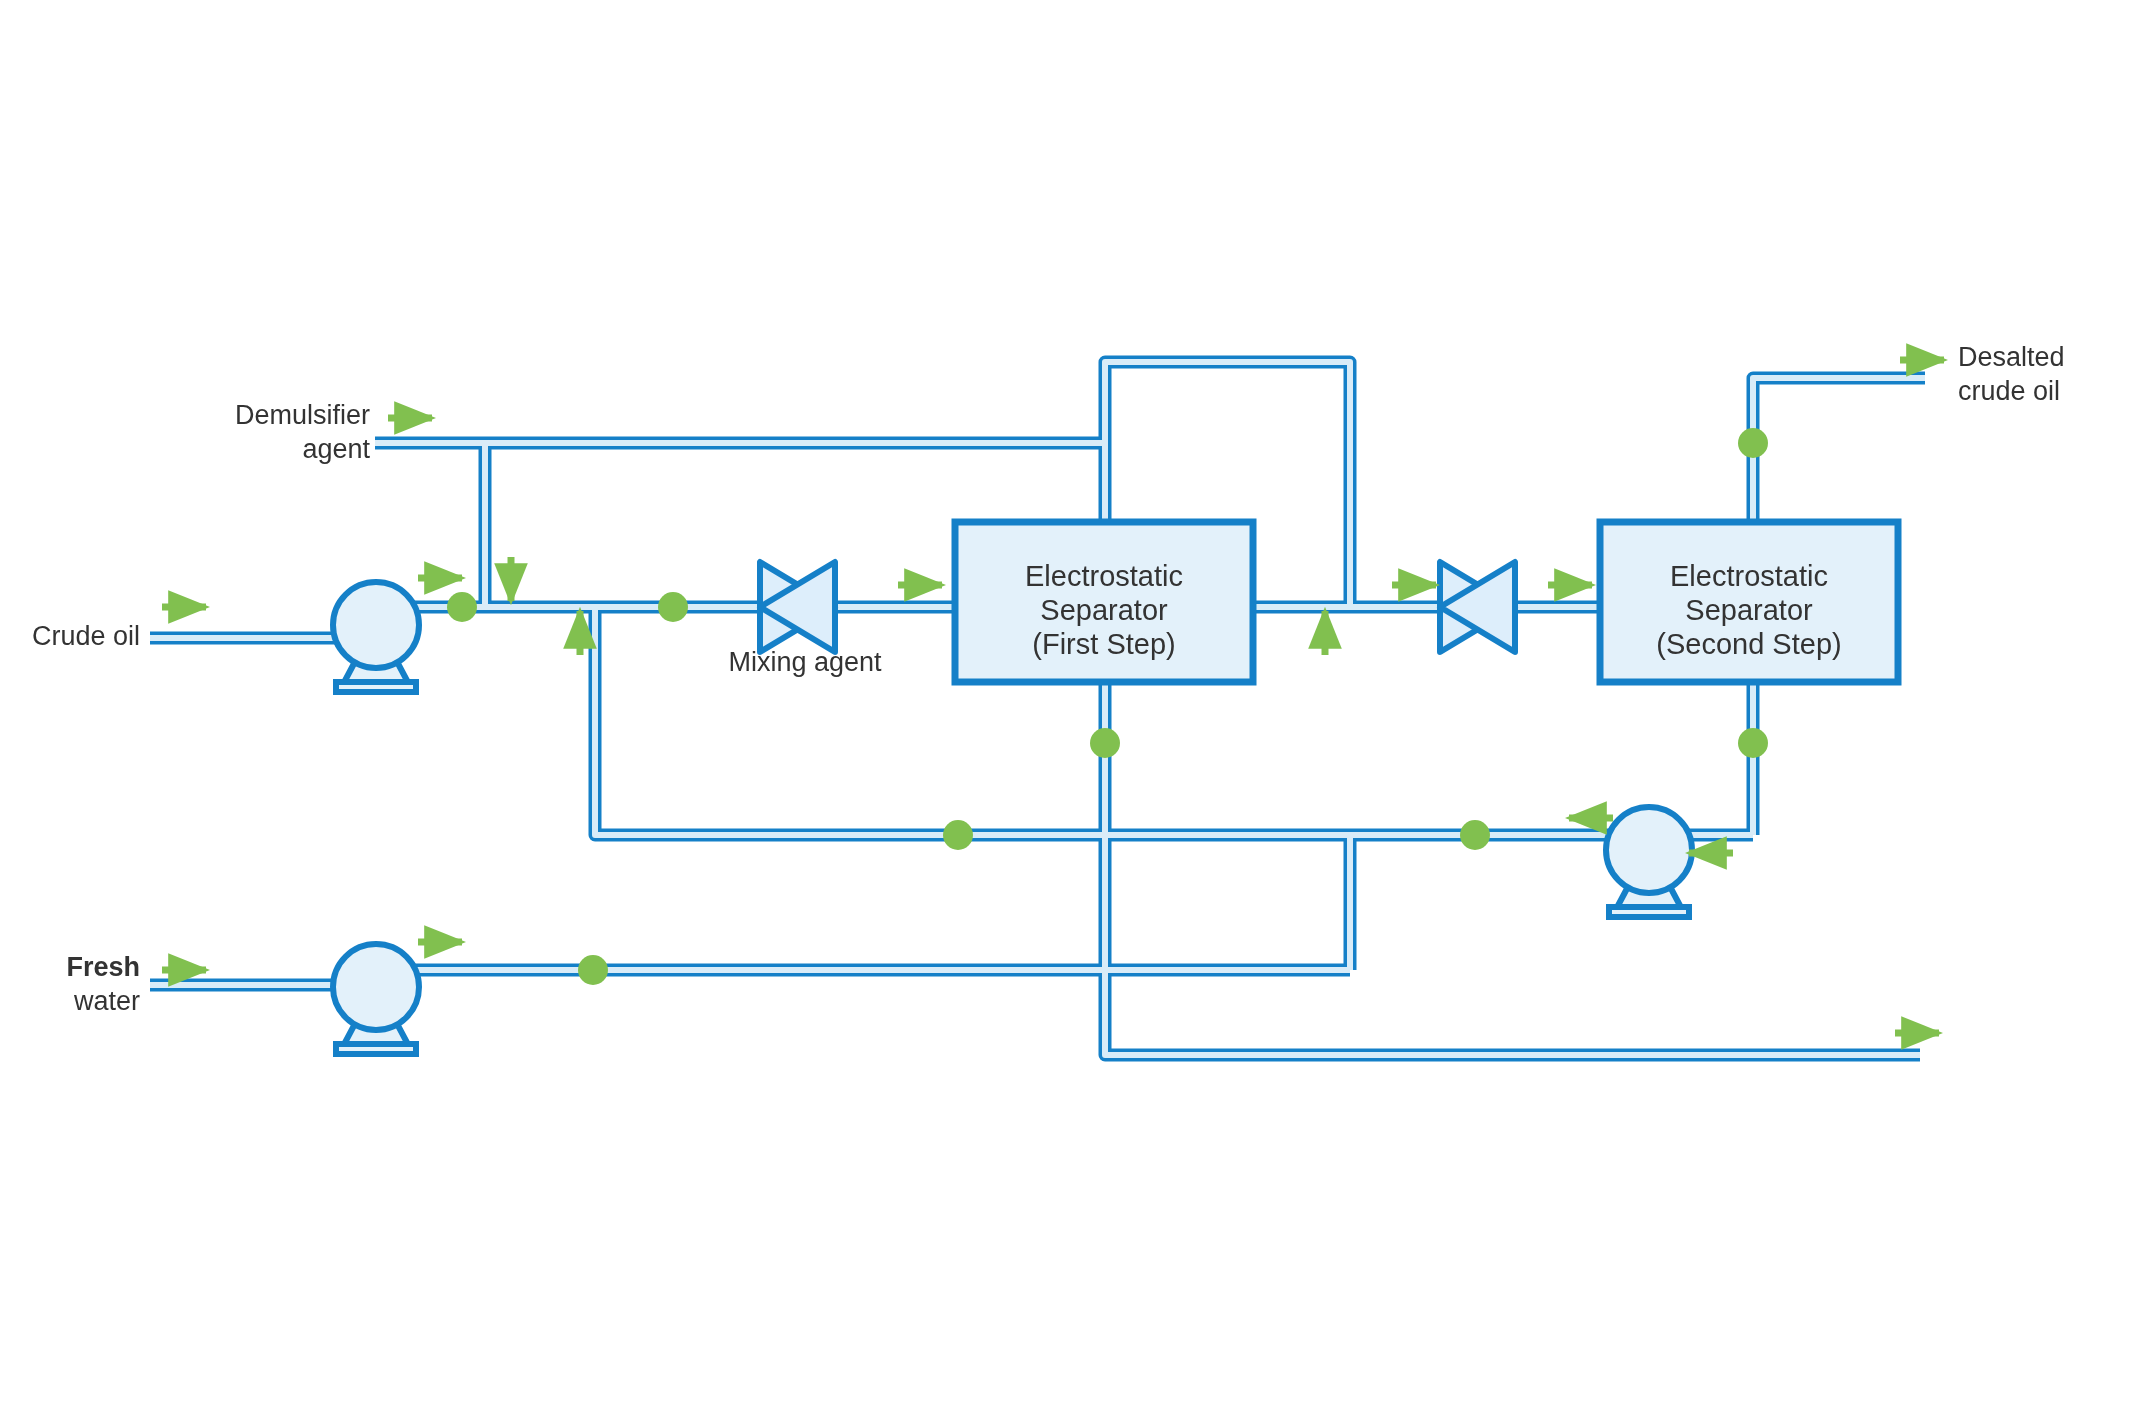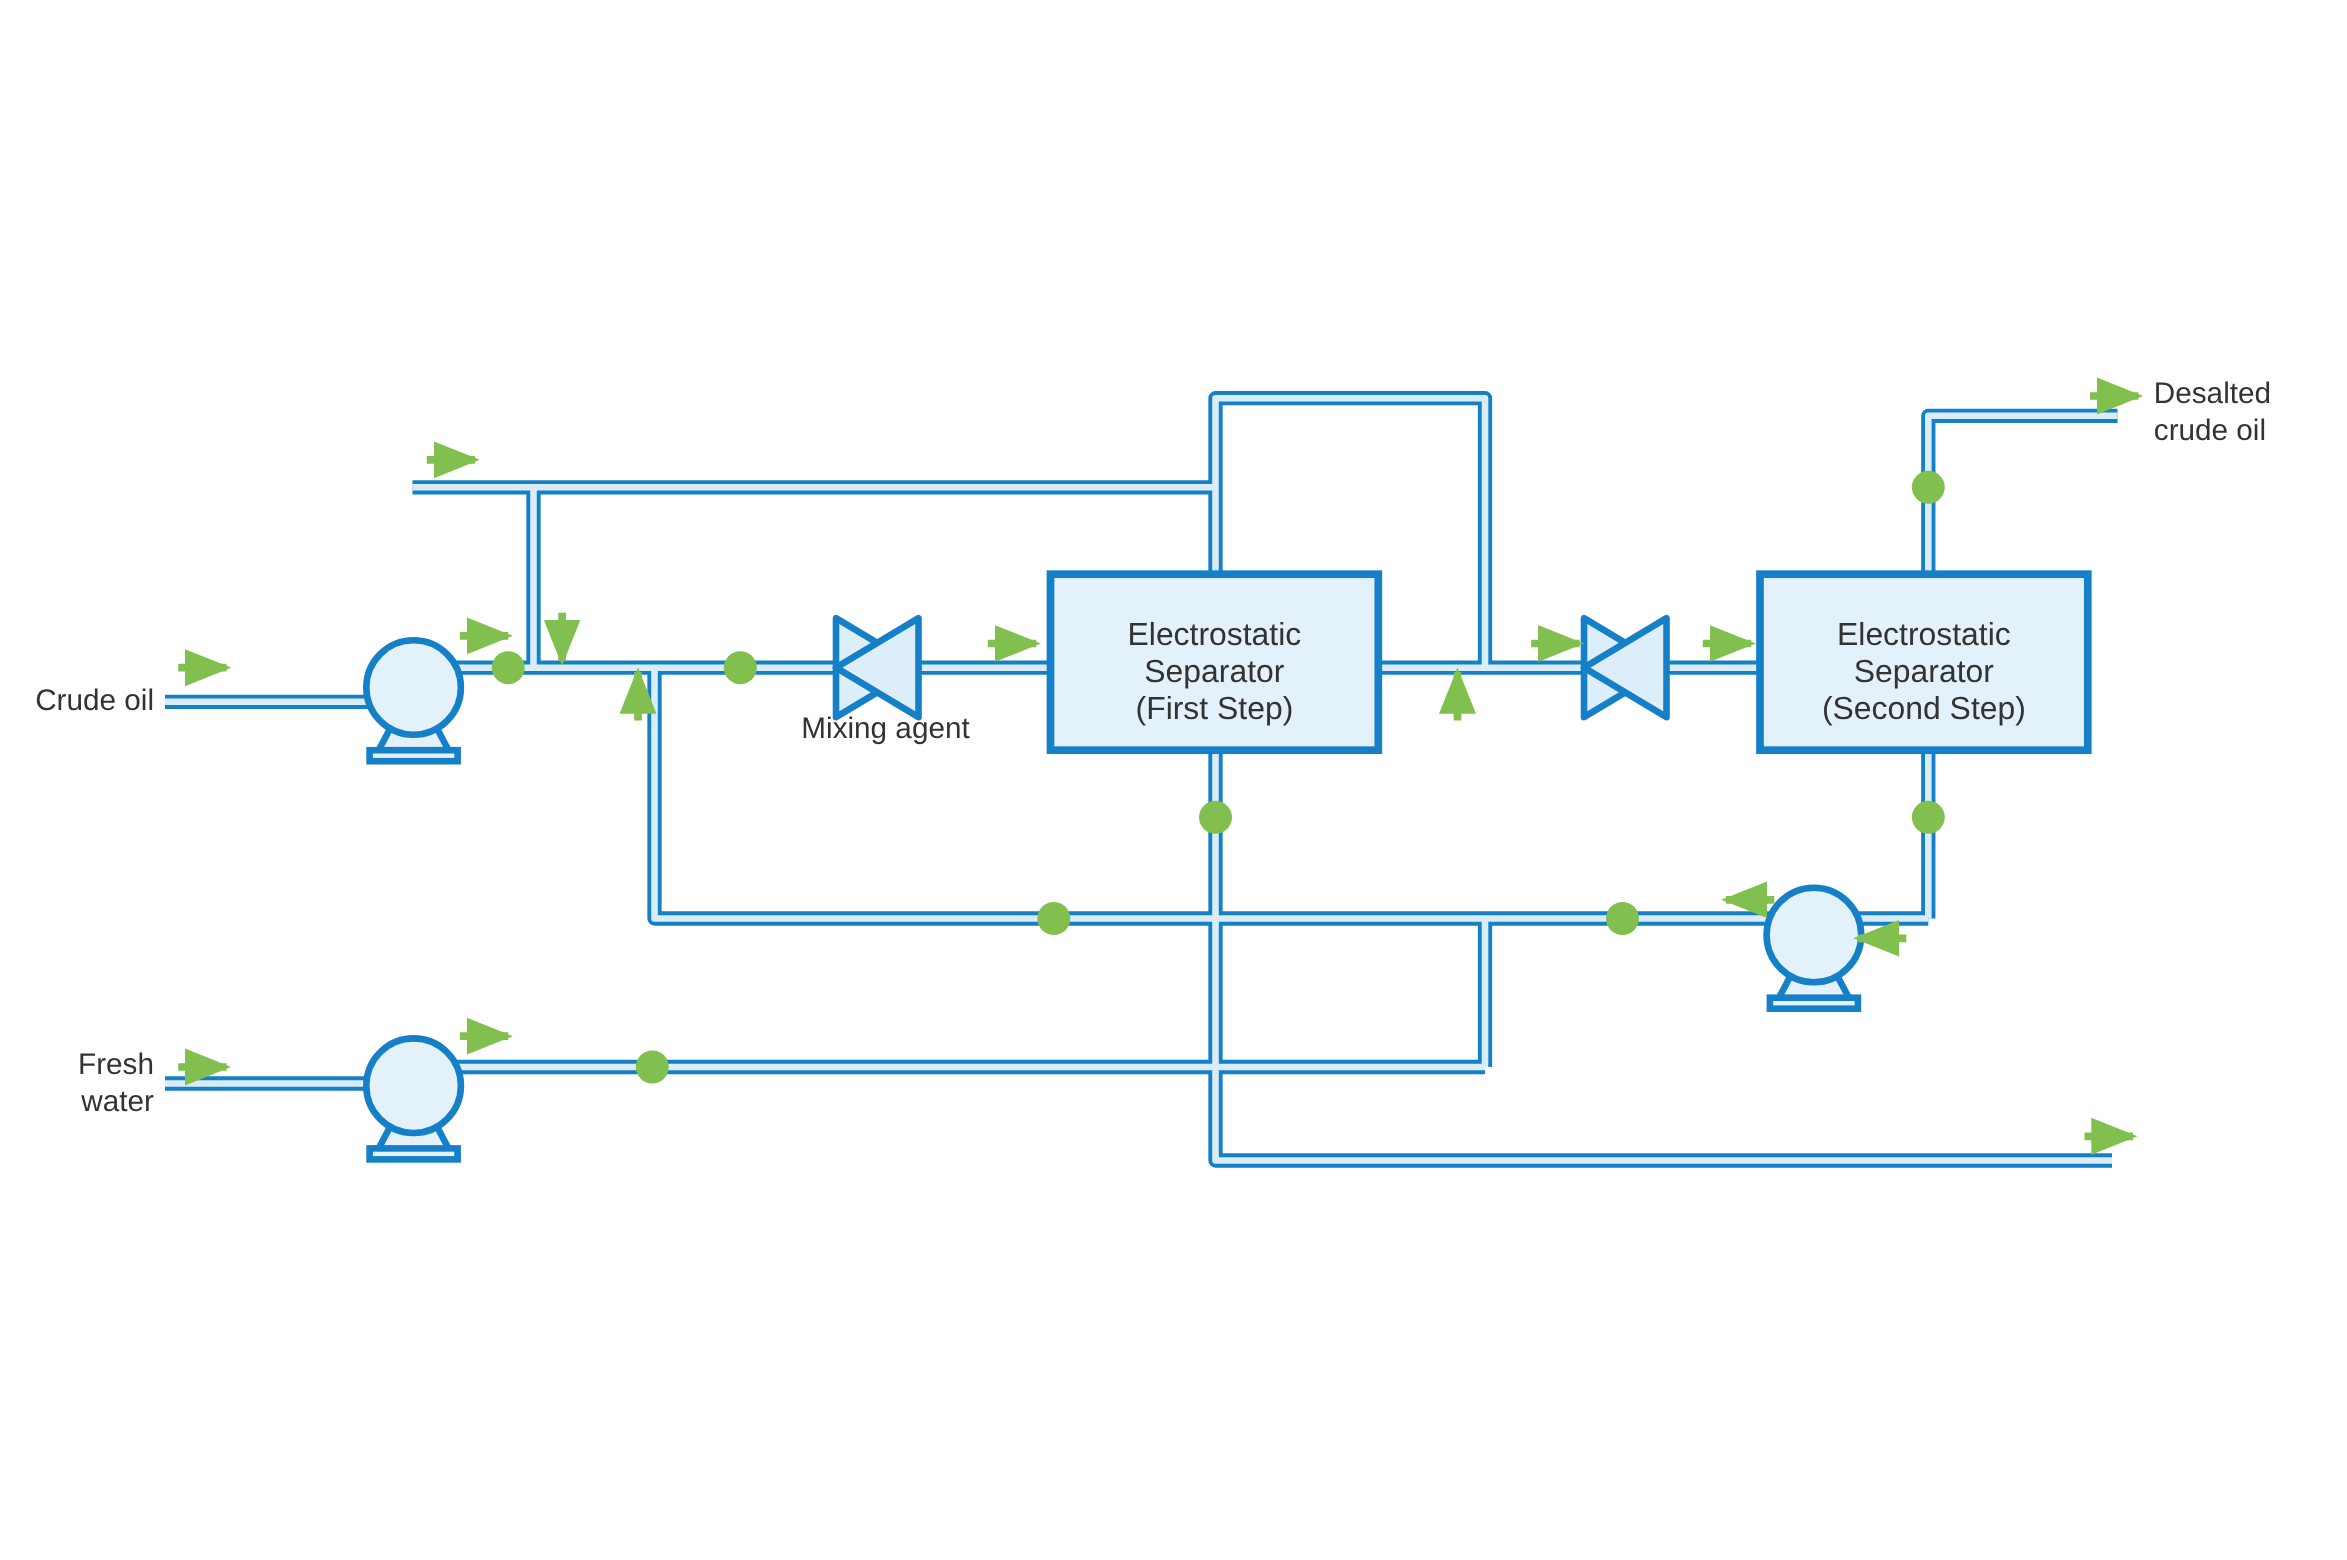--- a/index.html
+++ b/index.html
@@ -159,23 +159,27 @@
     <text class="boxtxt" x="1104" y="620" text-anchor="middle">Separator</text>
     <text class="boxtxt" x="1104" y="654" text-anchor="middle">(First Step)</text>
 
     <text class="boxtxt" x="1749" y="586" text-anchor="middle">Electrostatic</text>
     <text class="boxtxt" x="1749" y="620" text-anchor="middle">Separator</text>
     <text class="boxtxt" x="1749" y="654" text-anchor="middle">(Second Step)</text>
   </svg>
 
   <div class="lbl r" style="left:0px;top:619px;width:140px;">Crude oil</div>
 
+  <div style="position:absolute;left:130px;top:398px;width:240px;text-align:right;">
+    <div class="lbl" style="position:static;">Demulsifier</div>
+    <div class="lbl" style="position:static;">agent</div>
+  </div>
 
   <div style="position:absolute;left:0px;top:950px;width:140px;text-align:right;">
-    <div class="lbl" style="position:static;">Fresh</div>
+    <div class="lbl" style="position:static;font-weight:bold;">Fresh</div>
     <div class="lbl" style="position:static;">water</div>
   </div>
 
   <div class="lbl" style="left:715px;top:645px;width:180px;text-align:center;">Mixing agent</div>
 
   <div style="position:absolute;left:1958px;top:340px;width:180px;text-align:left;">
     <div class="lbl" style="position:static;">Desalted</div>
     <div class="lbl" style="position:static;">crude oil</div>
   </div>
 

